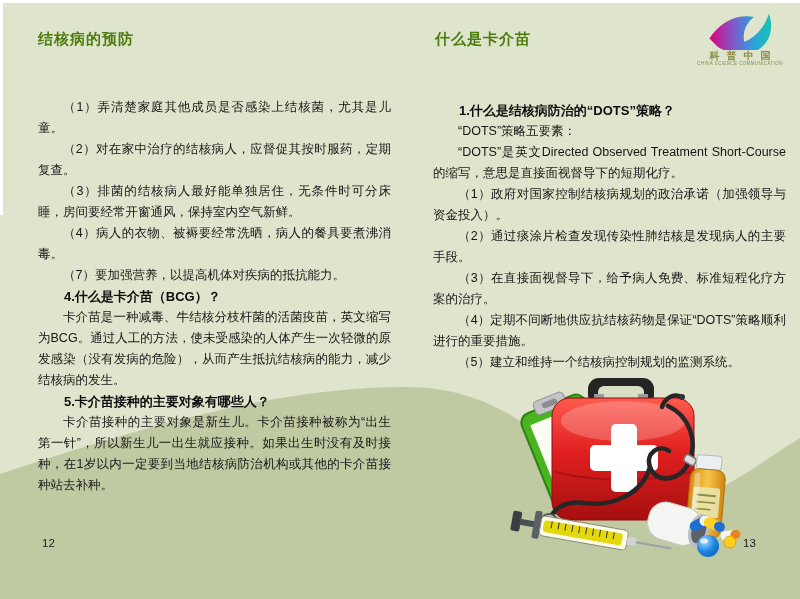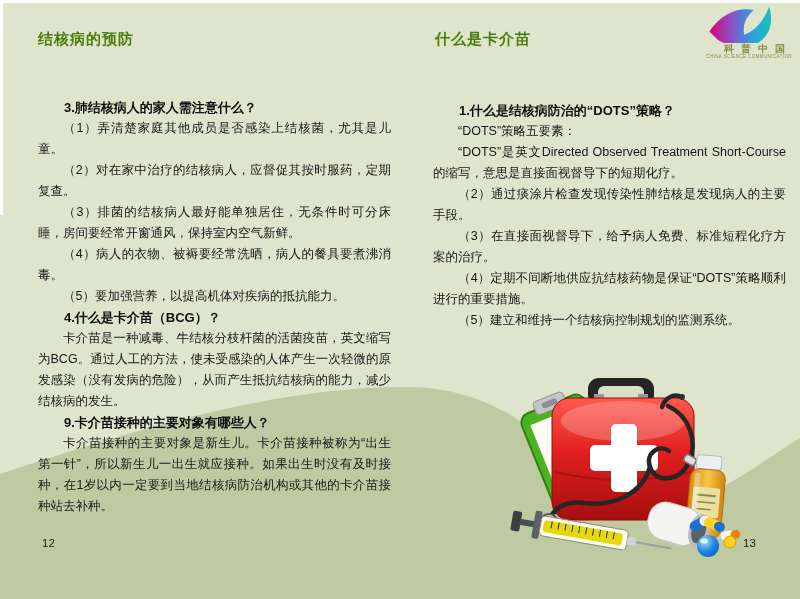--- a/index.html
+++ b/index.html
@@ -28,21 +28,21 @@
     margin:0;padding-left:26px;font-size:13px;font-weight:bold;color:#0e0e0e;
   }
   .sec-heading.gap{}
   .col p{margin:0;text-indent:2em;}
   .page-number{
     position:absolute;top:537px;font-size:11.5px;color:#222;
   }
   .pn-left{left:42px;}
   .pn-right{left:743px;}
   .logo{
-    position:absolute;top:5px;left:688px;width:104px;text-align:right;
+    position:absolute;top:12px;left:688px;width:104px;text-align:center;
   }
   .logo-swoosh{display:block;margin:0 auto;}
   .logo-title{
     font-size:10px;font-weight:bold;color:#8b8b4b;letter-spacing:7px;
     padding-left:7px;line-height:11px;white-space:nowrap;
   }
   .logo-subtitle{
     font-size:4.5px;color:#8b8b4b;letter-spacing:0.4px;line-height:6px;white-space:nowrap;
   }
   .illustration{position:absolute;left:492px;top:374px;}
@@ -72,38 +72,38 @@
       </linearGradient>
     </defs>
     <path d="M4,32 C18,10 40,2 58,6 C48,14 44,24 46,36 C58,32 70,20 76,2 C82,18 78,36 64,45 C52,52 24,50 14,42 Z" fill="url(#logoGrad)"></path>
   </svg>
   <div class="logo-title">科普中国</div>
   <div class="logo-subtitle">CHINA SCIENCE COMMUNICATION</div>
 </div>
 
 <div class="page-title title-left">结核病的预防</div>
 <div class="col col-left">
-  <h3 class="sec-heading">3.肺结核病人的家人需注意什么？</h3>
   <p>（1）弄清楚家庭其他成员是否感染上结核菌，尤其是儿童。</p>
   <p>（2）对在家中治疗的结核病人，应督促其按时服药，定期复查。</p>
   <p>（3）排菌的结核病人最好能单独居住，无条件时可分床睡，房间要经常开窗通风，保持室内空气新鲜。</p>
   <p>（4）病人的衣物、被褥要经常洗晒，病人的餐具要煮沸消毒。</p>
-  <p>（5）要加强营养，以提高机体对疾病的抵抗能力。</p>
+  <p>（7）要加强营养，以提高机体对疾病的抵抗能力。</p>
   <h3 class="sec-heading gap">4.什么是卡介苗（BCG）？</h3>
   <p>卡介苗是一种减毒、牛结核分枝杆菌的活菌疫苗，英文缩写为BCG。通过人工的方法，使未受感染的人体产生一次轻微的原发感染（没有发病的危险），从而产生抵抗结核病的能力，减少结核病的发生。</p>
-  <h3 class="sec-heading gap">9.卡介苗接种的主要对象有哪些人？</h3>
+  <h3 class="sec-heading gap">5.卡介苗接种的主要对象有哪些人？</h3>
   <p>卡介苗接种的主要对象是新生儿。卡介苗接种被称为“出生第一针”，所以新生儿一出生就应接种。如果出生时没有及时接种，在1岁以内一定要到当地结核病防治机构或其他的卡介苗接种站去补种。</p>
 </div>
 <div class="page-number pn-left">12</div>
 
 <div class="page-title title-right">什么是卡介苗</div>
 <div class="col col-right">
   <h3 class="sec-heading">1.什么是结核病防治的“DOTS”策略？</h3>
   <p>“DOTS”策略五要素：</p>
   <p>“DOTS”是英文Directed Observed Treatment Short-Course的缩写，意思是直接面视督导下的短期化疗。</p>
+  <p>（1）政府对国家控制结核病规划的政治承诺（加强领导与资金投入）。</p>
   <p>（2）通过痰涂片检查发现传染性肺结核是发现病人的主要手段。</p>
   <p>（3）在直接面视督导下，给予病人免费、标准短程化疗方案的治疗。</p>
   <p>（4）定期不间断地供应抗结核药物是保证“DOTS”策略顺利进行的重要措施。</p>
   <p>（5）建立和维持一个结核病控制规划的监测系统。</p>
 </div>
 <div class="page-number pn-right">13</div>
 
 <svg class="illustration" width="258" height="196" viewBox="0 0 258 196">
   <defs>
     <linearGradient id="redGrad" x1="0" y1="0" x2="0" y2="1">

